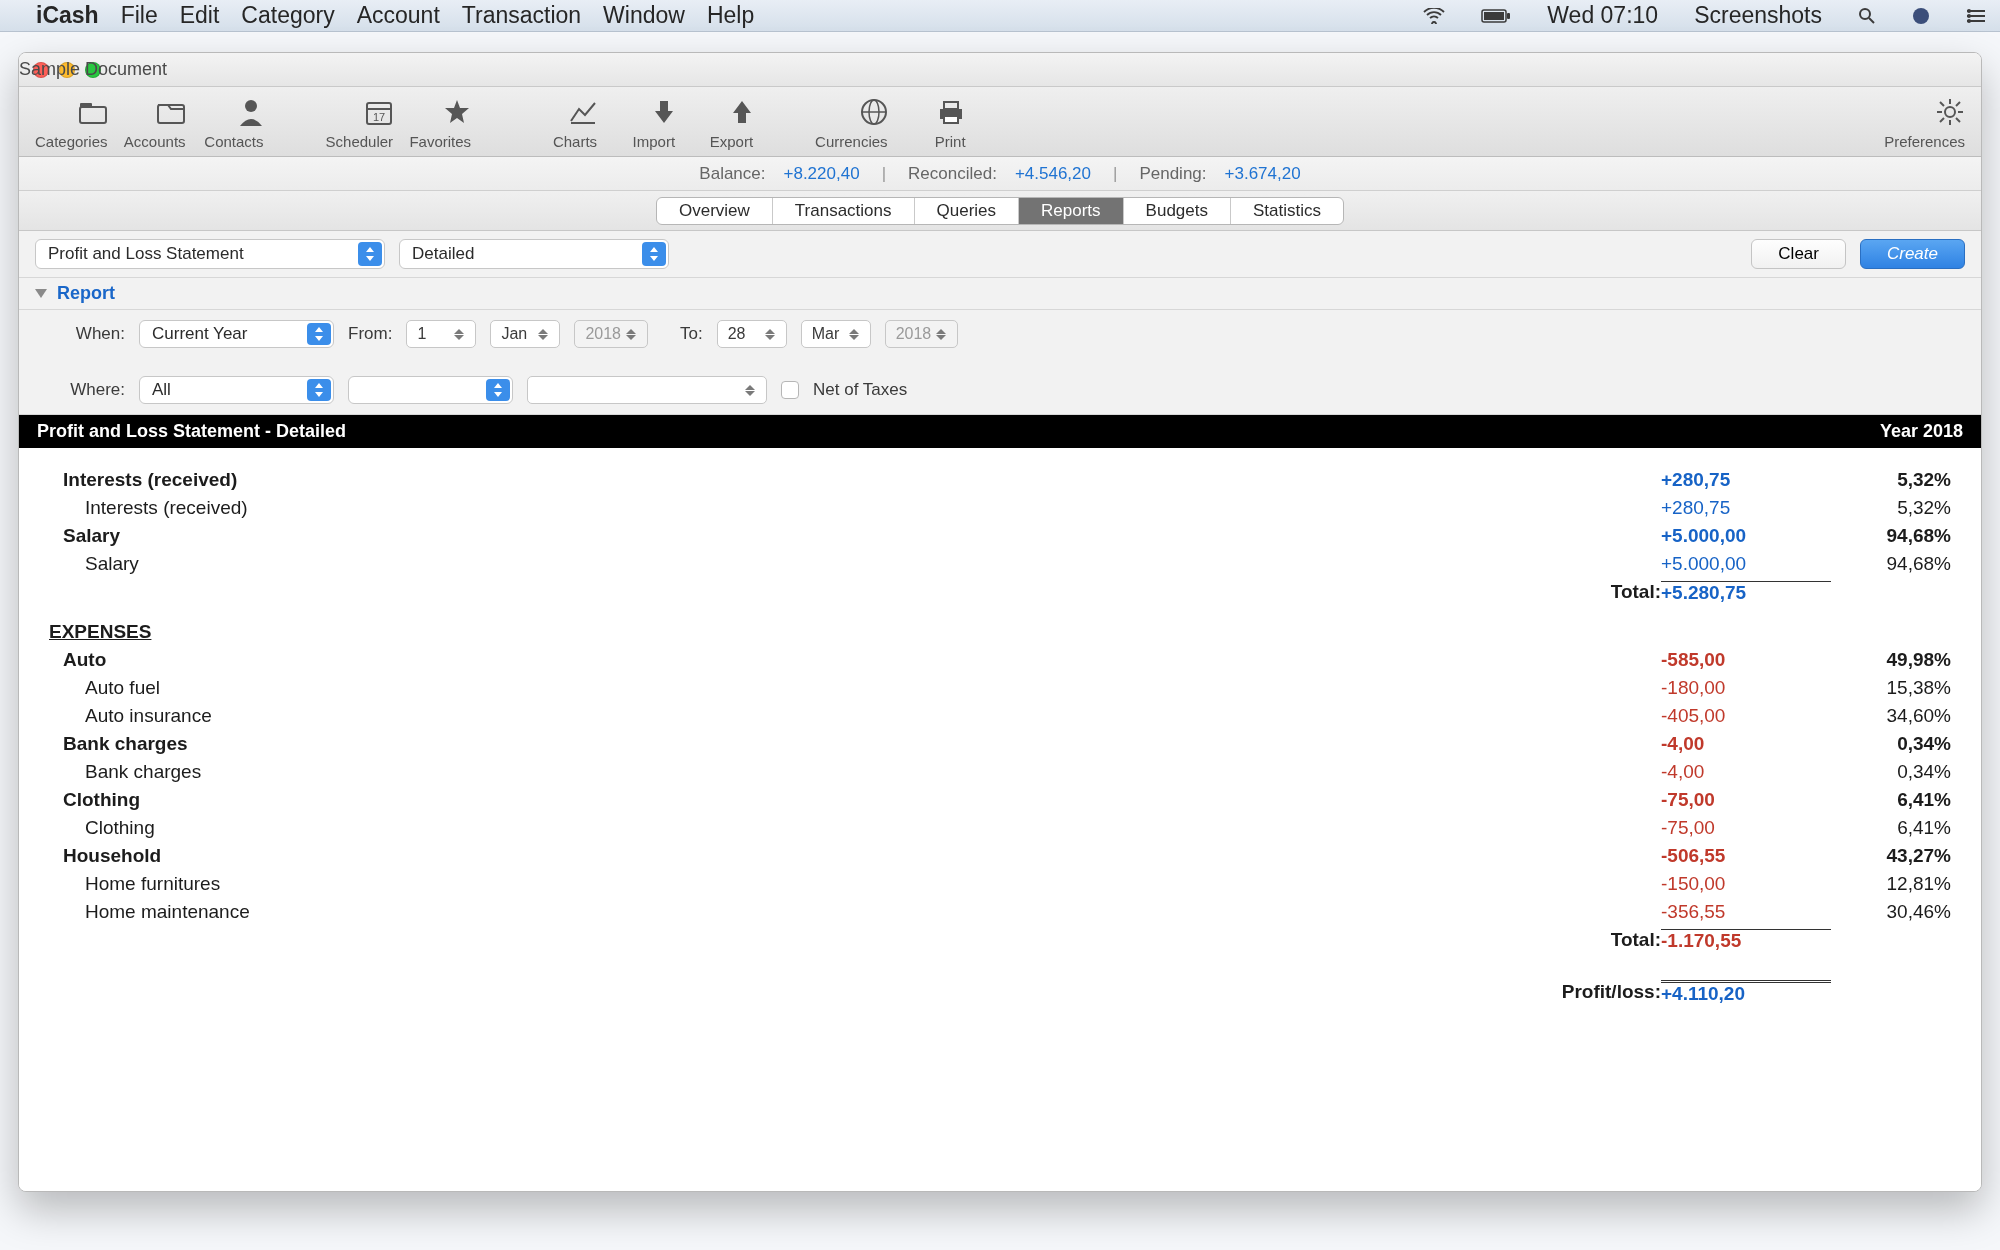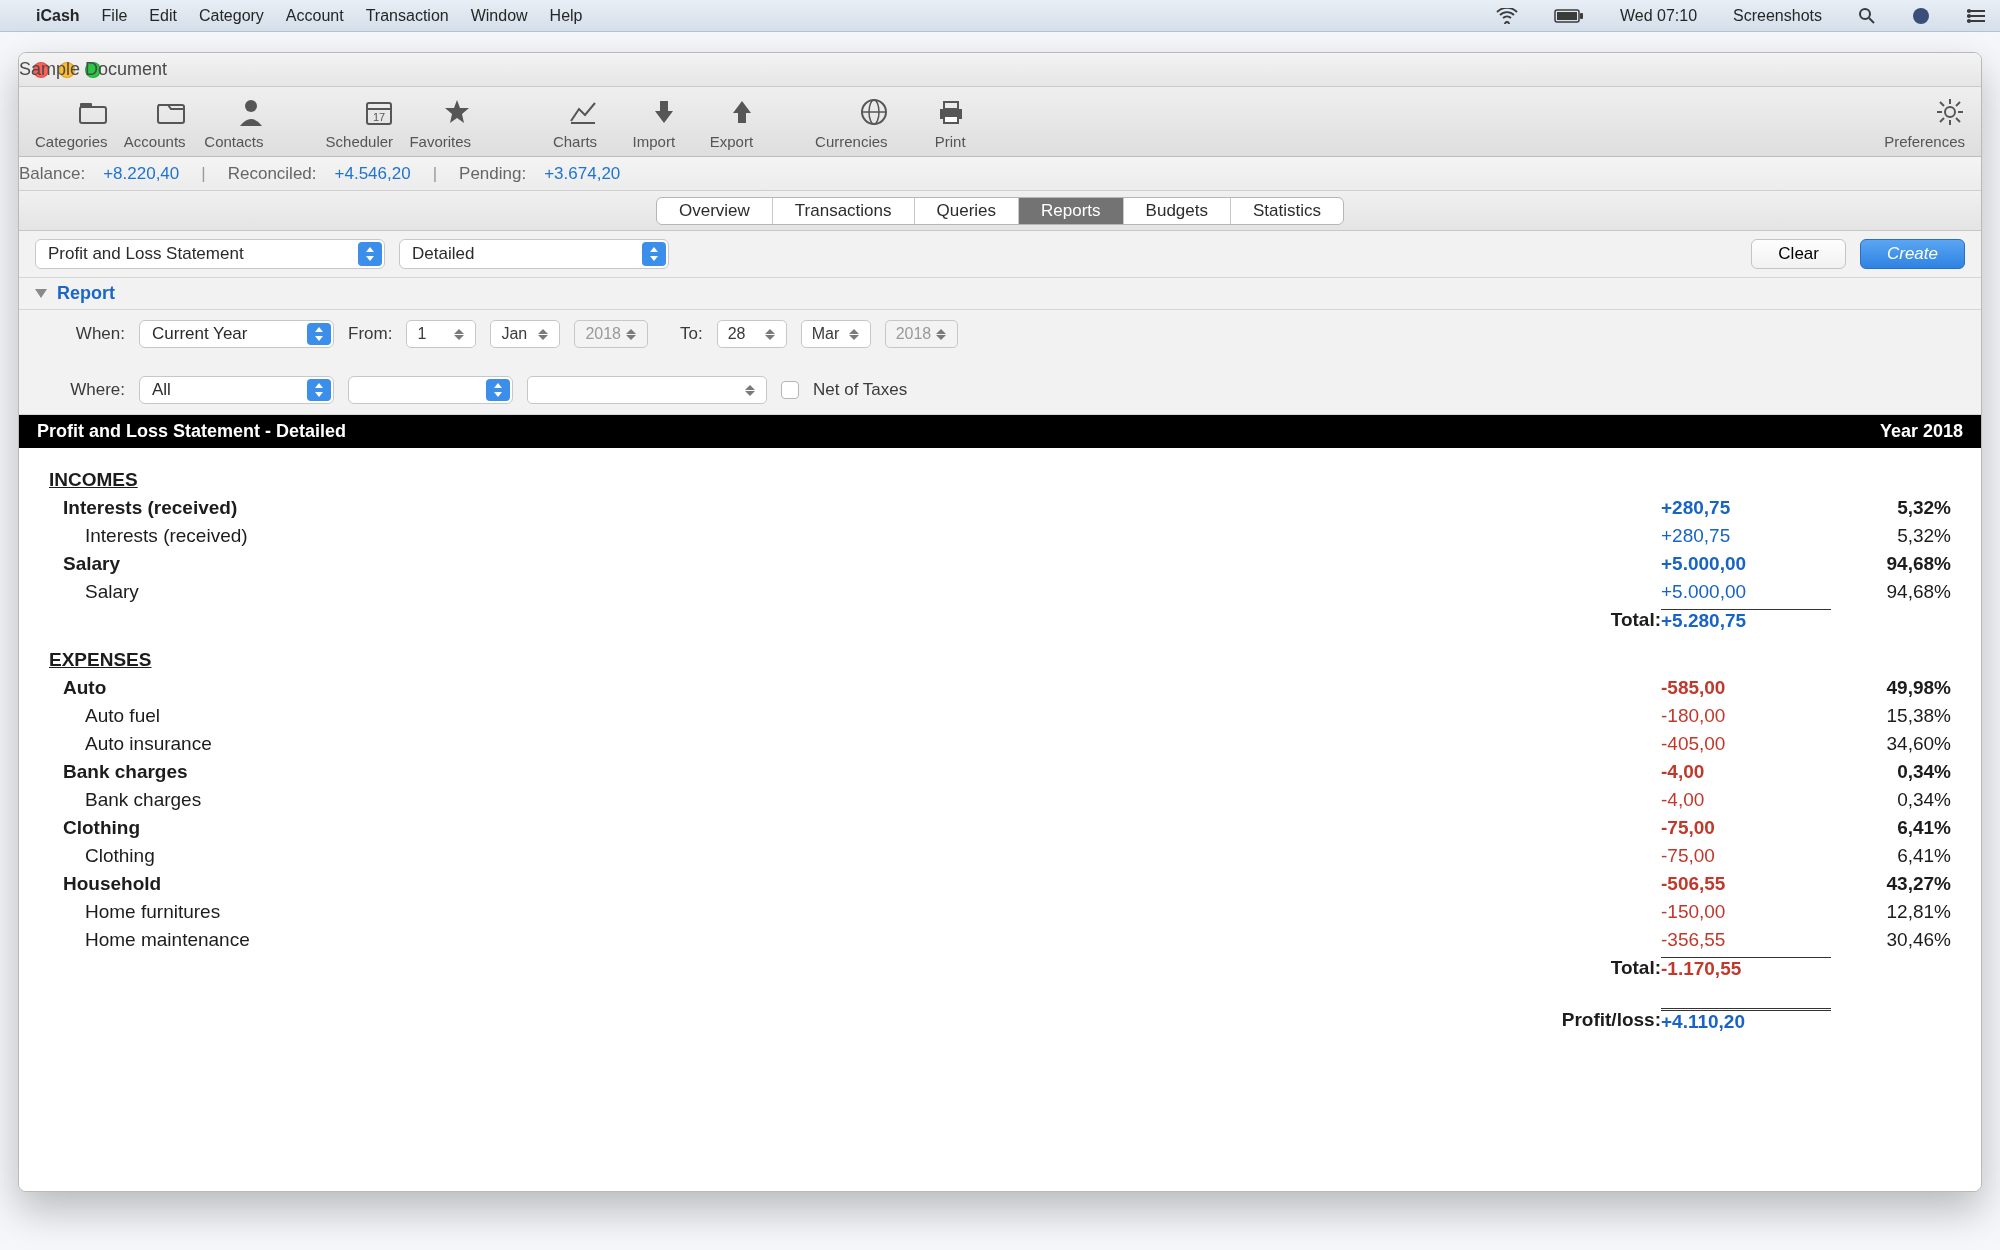--- a/index.html
+++ b/index.html
@@ -1,19 +1,19 @@
 <!DOCTYPE html>
 <html><head>
 <meta charset="utf-8">
 <style>
 * { margin: 0; padding: 0; box-sizing: border-box; font-family: -apple-system, "Helvetica Neue", Arial, sans-serif; }
 body { background: #ffffff; width: 2000px; height: 1250px; overflow: hidden; transform-origin: top left; }
 
 
-.menubar { height: 32px; background: linear-gradient(#e8eef5, #d5dfea); display: flex; align-items: center; padding: 0 14px; font-size: 16px; color: #262626; justify-content: space-between; border-bottom: 1px solid #b7c2cf; }
+.menubar { height: 32px; background: linear-gradient(#e8eef5, #d5dfea); display: flex; align-items: center; padding: 0 14px; font-size: 23px; color: #262626; justify-content: space-between; border-bottom: 1px solid #b7c2cf; }
 .menubar-left { display: flex; align-items: center; gap: 22px; }
 .menubar-left .app { font-weight: 700; }
 .menubar-right { display: flex; align-items: center; gap: 36px; }
 .menubar svg { display: block; }
 .apple { font-size: 20px; }
 
 
 .desktop { position: relative; height: calc(100% - 32px); background: #f5f7fa; }
 
 
@@ -29,21 +29,21 @@
 
 .toolbar { background: linear-gradient(#efefef, #dedede); border-bottom: 1px solid #bcbcbc; padding: 8px 16px 6px; display: flex; align-items: flex-end; }
 .toolbar .group { display: flex; gap: 14px; }
 .toolbar .spacer { flex: 0 0 62px; }
 .toolbar .flex { flex: 1; }
 .tbtn { display: flex; flex-direction: column; align-items: flex-end; gap: 4px; min-width: 64px; cursor: default; }
 .tbtn .ico { height: 34px; display: flex; align-items: center; justify-content: center; color: #565656; }
 .tbtn .lbl { font-size: 15px; color: #555; }
 
 
-.infobar { height: 34px; background: linear-gradient(#f4f4f4, #ececec); border-bottom: 1px solid #cfcfcf; display: flex; align-items: center; justify-content: flex-start; font-size: 17px; color: #666; gap: 18px; }
+.infobar { height: 34px; background: linear-gradient(#f4f4f4, #ececec); border-bottom: 1px solid #cfcfcf; display: flex; align-items: center; justify-content: center; font-size: 17px; color: #666; gap: 18px; }
 .infobar .val { color: #1f73d2; }
 .infobar .sep { color: #999; margin: 0 4px; }
 
 
 .tabsrow { height: 40px; background: linear-gradient(#f0f0f0, #e4e4e4); border-bottom: 1px solid #c7c7c7; display: flex; align-items: center; justify-content: center; }
 .segmented { display: flex; border: 1px solid #b6b6b6; border-radius: 6px; overflow: hidden; background: #fff; height: 28px; }
 .segmented > div { padding: 0 22px; display: flex; align-items: center; font-size: 17px; color: #2c2c2c; border-right: 1px solid #c9c9c9; }
 .segmented > div:last-child { border-right: none; }
 .segmented > div.active { background: #737373; color: #fff; }
 
@@ -419,26 +419,20 @@
       <div class="chk"></div>
       <span>Net of Taxes</span>
     </div>
 
     <div class="report-title">
       <span>Profit and Loss Statement - Detailed</span>
       <span>Year 2018</span>
     </div>
 
     <div class="report-body">
-      <div class="row section">
-          <div class="name">INCOMES</div>
-          <div></div>
-          <div></div>
-          <div></div>
-        </div>
 
       <div class="row cat">
           <div class="name">Interests (received)</div>
           <div></div>
           <div class="amt pos">+280,75</div>
           <div class="pct">5,32%</div>
         </div>
       <div class="row sub">
           <div class="name">Interests (received)</div>
           <div></div>

